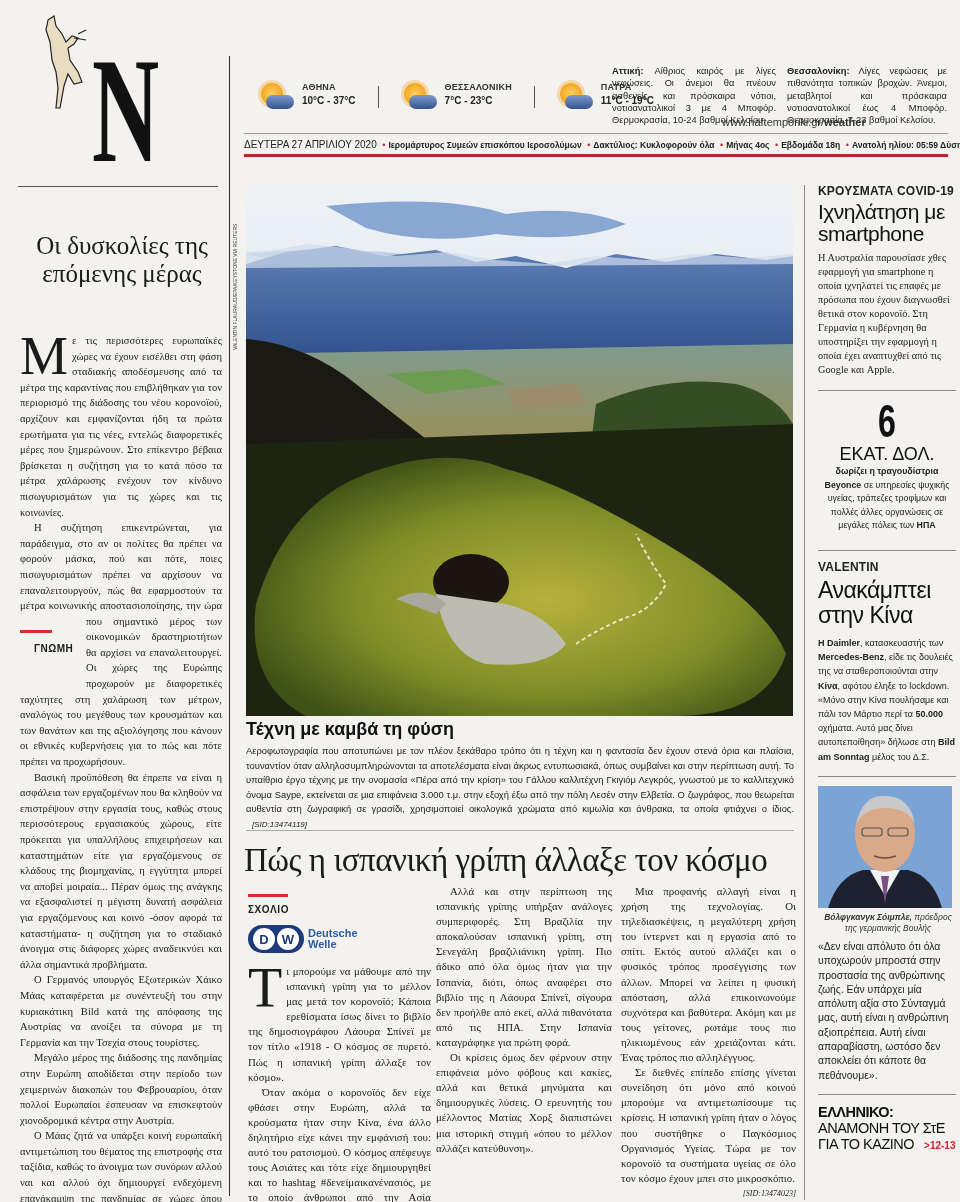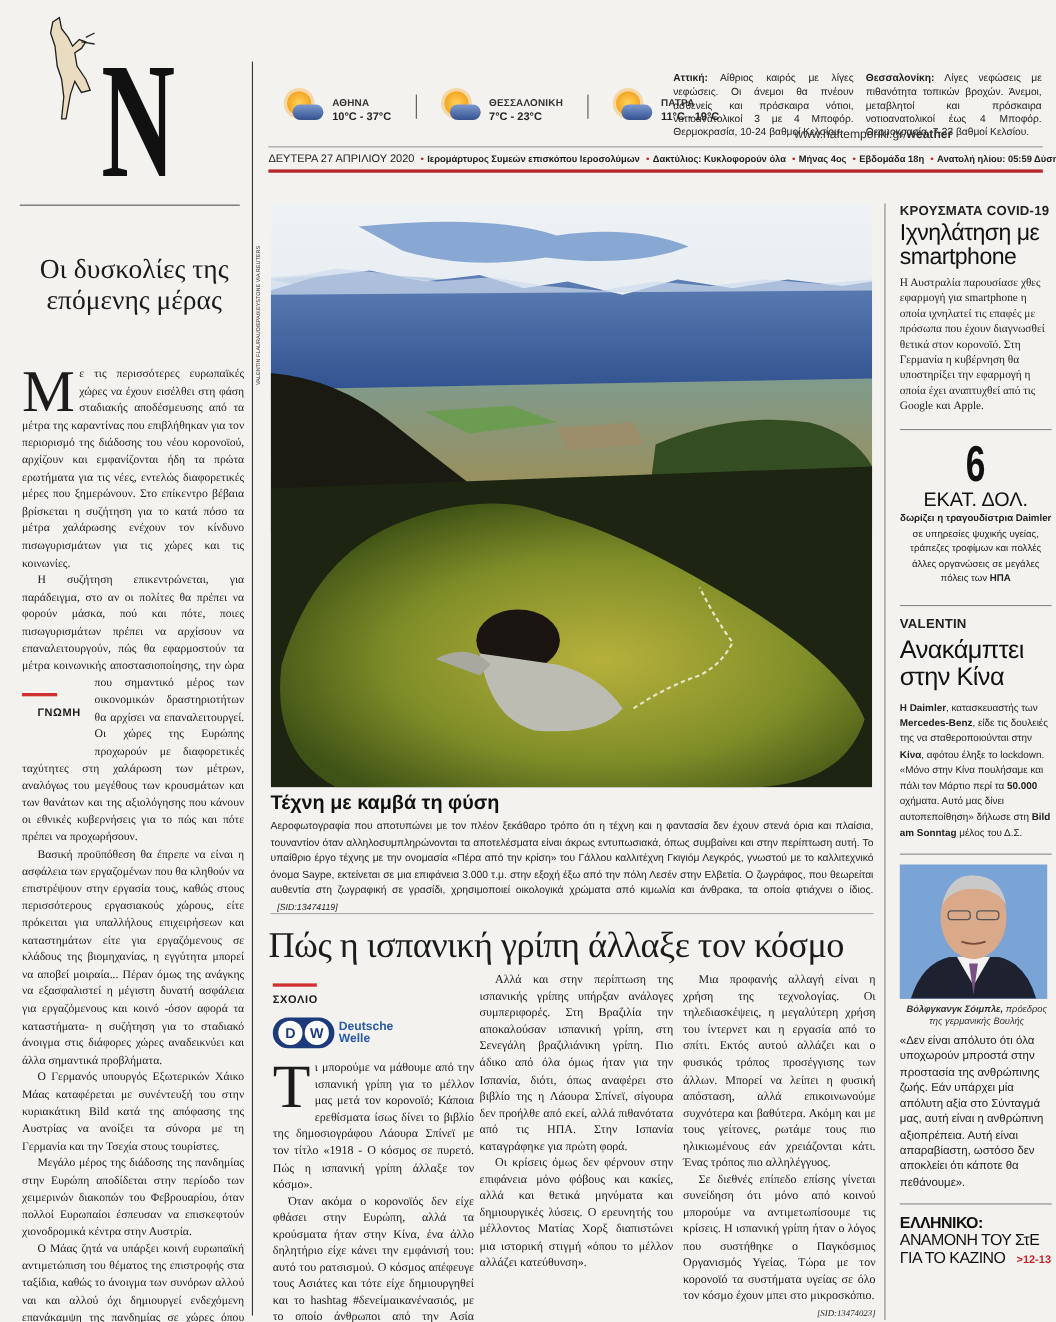--- a/index.html
+++ b/index.html
@@ -9,21 +9,21 @@
   .abs { position: absolute; }
 
   
   .mast-logo-letter { left: 92px; top: 40px; font-family: "Liberation Serif", serif; font-weight: bold; font-size: 150px; line-height: 140px; color: #111; transform: scaleX(0.62); transform-origin: left top; }
   .mast-figure { left: 38px; top: 12px; width: 60px; height: 110px; }
   .mast-rule { left: 18px; top: 186px; width: 200px; height: 1px; background: #555; }
   .col-divider { left: 229px; top: 56px; width: 1px; height: 1140px; background: #333; }
   .col-divider-right { left: 804px; top: 185px; width: 1px; height: 1015px; background: #888; }
 
   
-  .weather-city { display: flex; align-items: flex-end; gap: 8px; }
+  .weather-city { display: flex; align-items: flex-start; gap: 8px; }
   .sun-icon { width: 36px; height: 30px; position: relative; }
   .sun-icon .sun { position: absolute; left: 3px; top: 1px; width: 22px; height: 22px; border-radius: 50%; background: radial-gradient(circle, #ffd25a 0%, #f5a623 70%, #e8891b 100%); box-shadow: 0 0 0 3px rgba(245,166,35,0.35); }
   .sun-icon .cloud { position: absolute; left: 8px; top: 13px; width: 28px; height: 14px; border-radius: 10px; background: linear-gradient(#7c9ad0, #35528f); }
   .city-name { font-family: "Liberation Sans", sans-serif; font-size: 9px; font-weight: bold; color: #333; letter-spacing: 0.2px; }
   .city-temp { font-family: "Liberation Sans", sans-serif; font-size: 10px; font-weight: bold; color: #222; margin-top: 3px; }
   .weather-sep { width: 1px; height: 22px; background: #555; }
   .forecast { font-family: "Liberation Sans", sans-serif; font-size: 9.3px; line-height: 12.3px; color: #222; text-align: justify; }
   .forecast b { font-weight: bold; }
   .weather-url { font-family: "Liberation Sans", sans-serif; font-size: 11px; color: #333; }
   .weather-url b { font-weight: bold; }
@@ -254,21 +254,21 @@
   <div class="r-kicker">ΚΡΟΥΣΜΑΤΑ COVID-19</div>
   <div class="r-head" style="margin-top:3px;">Ιχνηλάτηση με smartphone</div>
   <div class="r-body" style="margin-top:6px;">Η Αυστραλία παρουσίασε χθες εφαρμογή για smartphone η οποία ιχνηλατεί τις επαφές με πρόσωπα που έχουν διαγνωσθεί θετικά στον κορονοϊό. Στη Γερμανία η κυβέρνηση θα υποστηρίξει την εφαρμογή η οποία έχει αναπτυχθεί από τις Google και Apple.</div>
 </div>
 <div class="abs r-rule" style="left:818px; top:390px; width:138px;"></div>
 
 <div class="abs" style="left:818px; top:398px; width:138px;">
   <div class="big-num">6</div>
   <div class="big-unit">ΕΚΑΤ. ΔΟΛ.</div>
   <div class="big-desc">
-    <b>δωρίζει η τραγουδίστρια </b><b>Daimler</b><span> σε υπηρεσίες ψυχικής υγείας, τράπεζες τροφίμων και πολλές άλλες οργανώσεις σε μεγάλες πόλεις των </span><b>ΗΠΑ</b>
+    <b>δωρίζει η τραγουδίστρια </b><b>Beyonce</b><span> σε υπηρεσίες ψυχικής υγείας, τράπεζες τροφίμων και πολλές άλλες οργανώσεις σε μεγάλες πόλεις των </span><b>ΗΠΑ</b>
   </div>
 </div>
 <div class="abs r-rule" style="left:818px; top:550px; width:138px;"></div>
 
 <div class="abs" style="left:818px; top:560px; width:140px;">
   <div class="r-kicker">VALENTIN</div>
   <div class="r-head" style="margin-top:4px; font-size:23px; line-height:25px;">Ανακάμπτει στην Κίνα</div>
   <div class="daimler-body" style="margin-top:8px;">
     <b>Η Daimler</b><span>, κατασκευαστής των </span><b>Mercedes-Benz</b><span>, είδε τις δουλειές της να σταθεροποιούνται στην </span><b>Κίνα</b><span>, αφότου έληξε το lockdown. «Μόνο στην Κίνα πουλήσαμε και πάλι τον Μάρτιο περί τα </span><b>50.000</b><span> οχήματα. Αυτό μας δίνει αυτοπεποίθηση» δήλωσε στη </span><b>Bild am Sonntag</b><span> μέλος του Δ.Σ.</span>
   </div>

